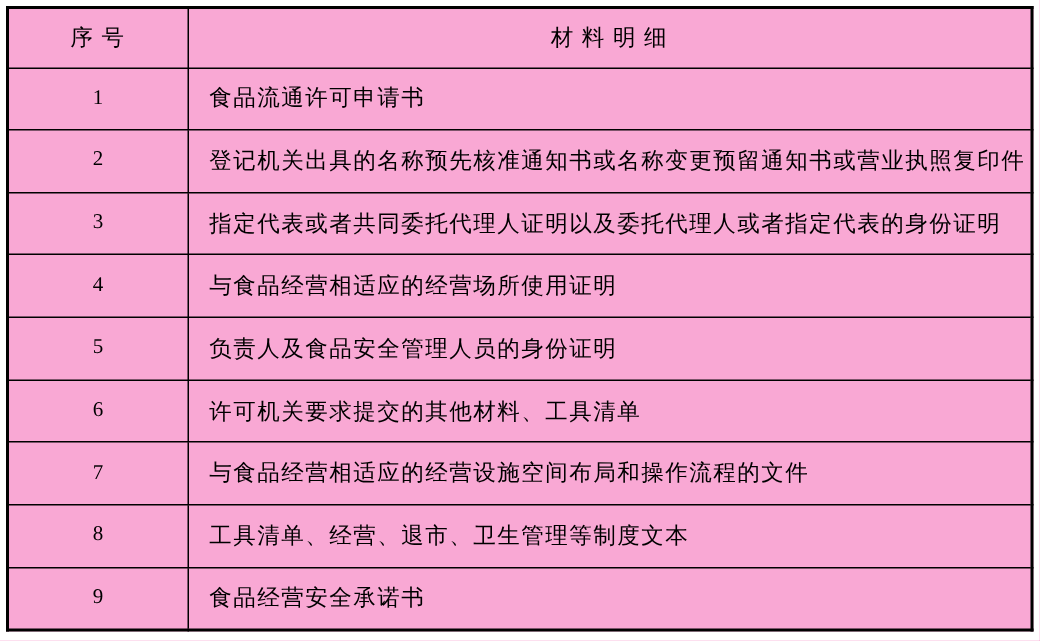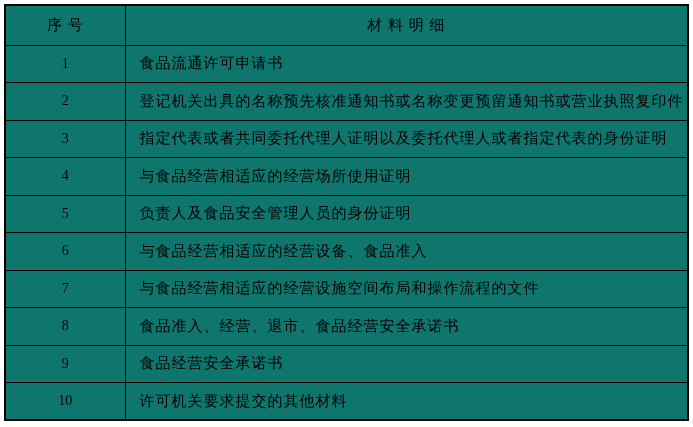--- a/index.html
+++ b/index.html
@@ -15,21 +15,21 @@
     background: #ffffff;
   }
   table.materials {
     border-collapse: collapse;
     width: 685px;
     height: 417px;
     table-layout: fixed;
     border: 2px solid #000000;
     font-family: "Liberation Serif", "DejaVu Serif", serif;
     color: #000000;
-    background: #0f766e;
+    background: #f9a8d4;
   }
   table.materials th,
   table.materials td {
     border: 1px solid #000000;
     vertical-align: middle;
     overflow: hidden;
     white-space: nowrap;
   }
   col.serial-col { width: 120px; }
   thead tr { height: 40px; }
@@ -82,33 +82,29 @@
         <tr>
           <td class="serial">4</td>
           <td class="detail">与食品经营相适应的经营场所使用证明</td>
         </tr>
         <tr>
           <td class="serial">5</td>
           <td class="detail">负责人及食品安全管理人员的身份证明</td>
         </tr>
         <tr>
           <td class="serial">6</td>
-          <td class="detail">与食品经营相适应的经营设备、食品准入</td>
+          <td class="detail">许可机关要求提交的其他材料、工具清单</td>
         </tr>
         <tr>
           <td class="serial">7</td>
           <td class="detail">与食品经营相适应的经营设施空间布局和操作流程的文件</td>
         </tr>
         <tr>
           <td class="serial">8</td>
-          <td class="detail">食品准入、经营、退市、食品经营安全承诺书</td>
+          <td class="detail">工具清单、经营、退市、卫生管理等制度文本</td>
         </tr>
         <tr>
           <td class="serial">9</td>
           <td class="detail">食品经营安全承诺书</td>
-        </tr>
-        <tr>
-          <td class="serial">10</td>
-          <td class="detail">许可机关要求提交的其他材料</td>
         </tr>
       </tbody>
   </table>
 </div>
 
 </body></html>

